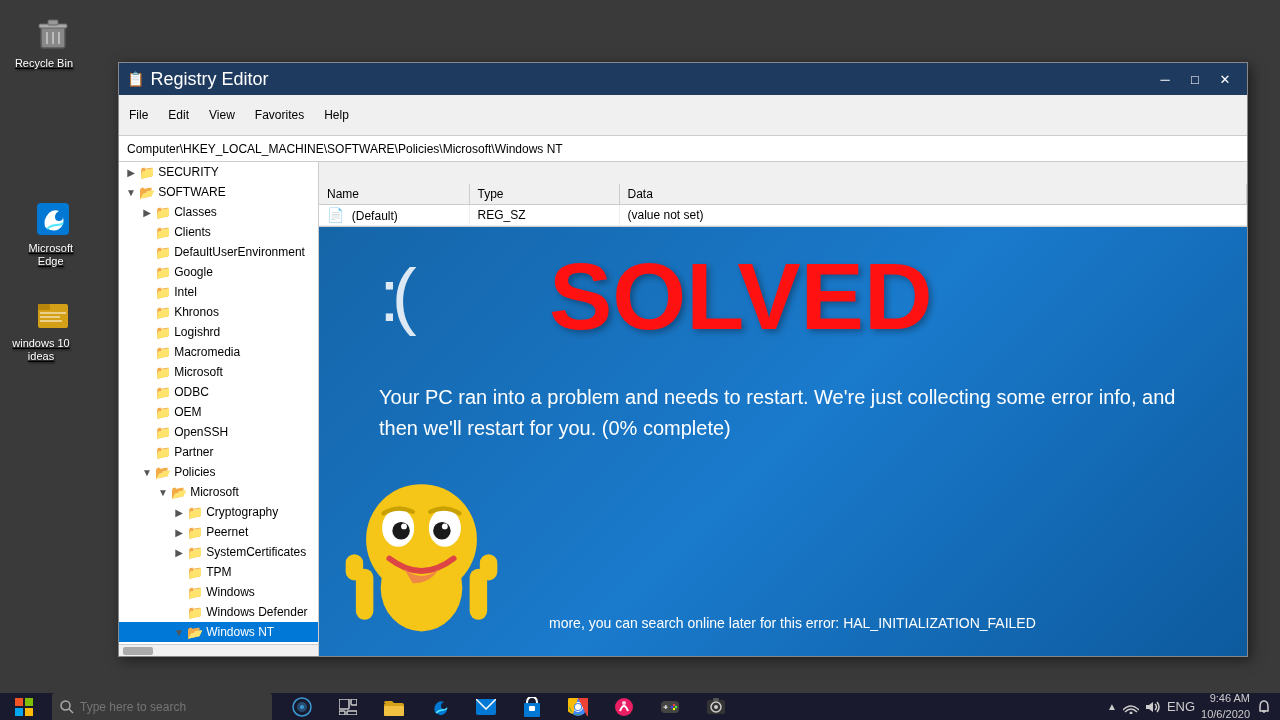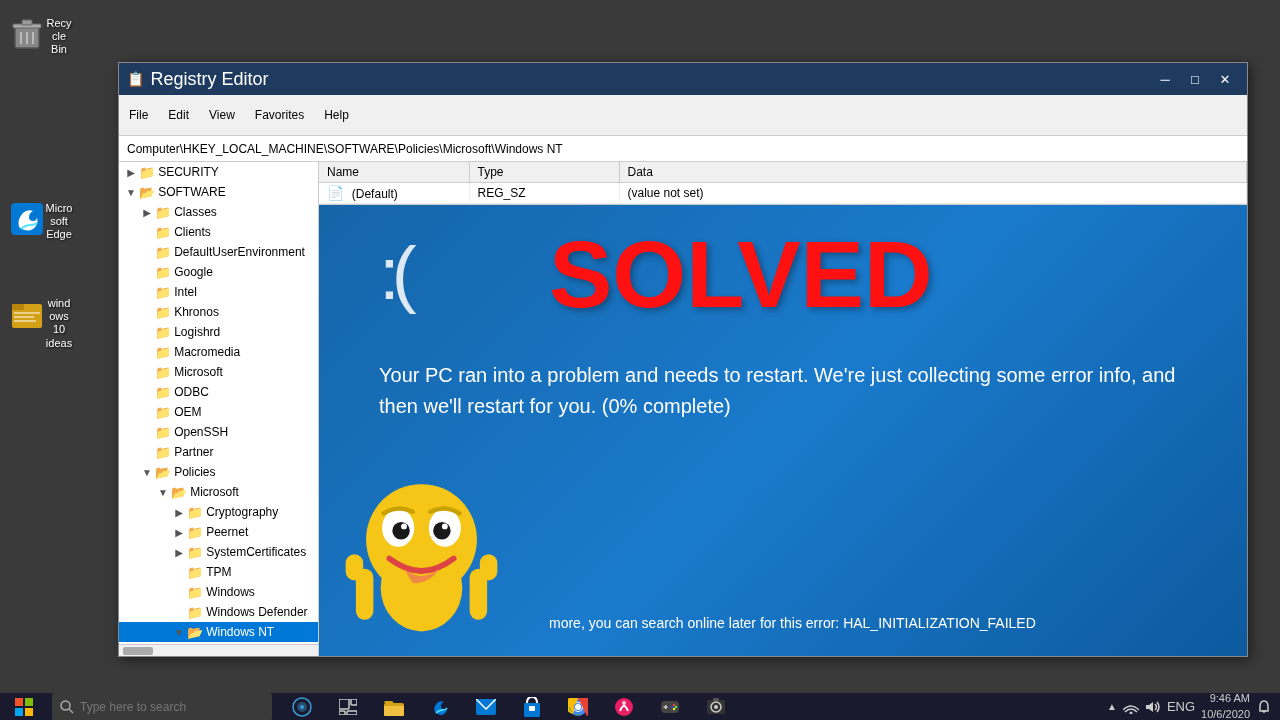--- a/index.html
+++ b/index.html
@@ -84,25 +84,27 @@
     }
     .taskbar-time {
       text-align: right;
       line-height: 1.4;
     }
 
     
     .desktop-icon {
       position: absolute;
       display: flex;
-      align-items: flex-start;
+      flex-direction: column;
+      align-items: flex-end;
       width: 72px;
       cursor: pointer;
       padding: 4px;
       border-radius: 3px;
+      text-decoration: underline;
     }
     .desktop-icon .icon-img {
       width: 40px;
       height: 40px;
       display: flex;
       align-items: center;
       justify-content: center;
       font-size: 32px;
     }
     .desktop-icon .icon-label {
@@ -241,20 +243,21 @@
     }
     .node-label { font-size: 12px; }
 
     
     .right-panel {
       flex: 1;
       display: flex;
       flex-direction: column;
       overflow: hidden;
       position: relative;
+      margin-top: 22px;
     }
 
     
     .reg-table {
       width: 100%;
       border-collapse: collapse;
       font-size: 12px;
       background: #fff;
     }
     .reg-table thead th {

